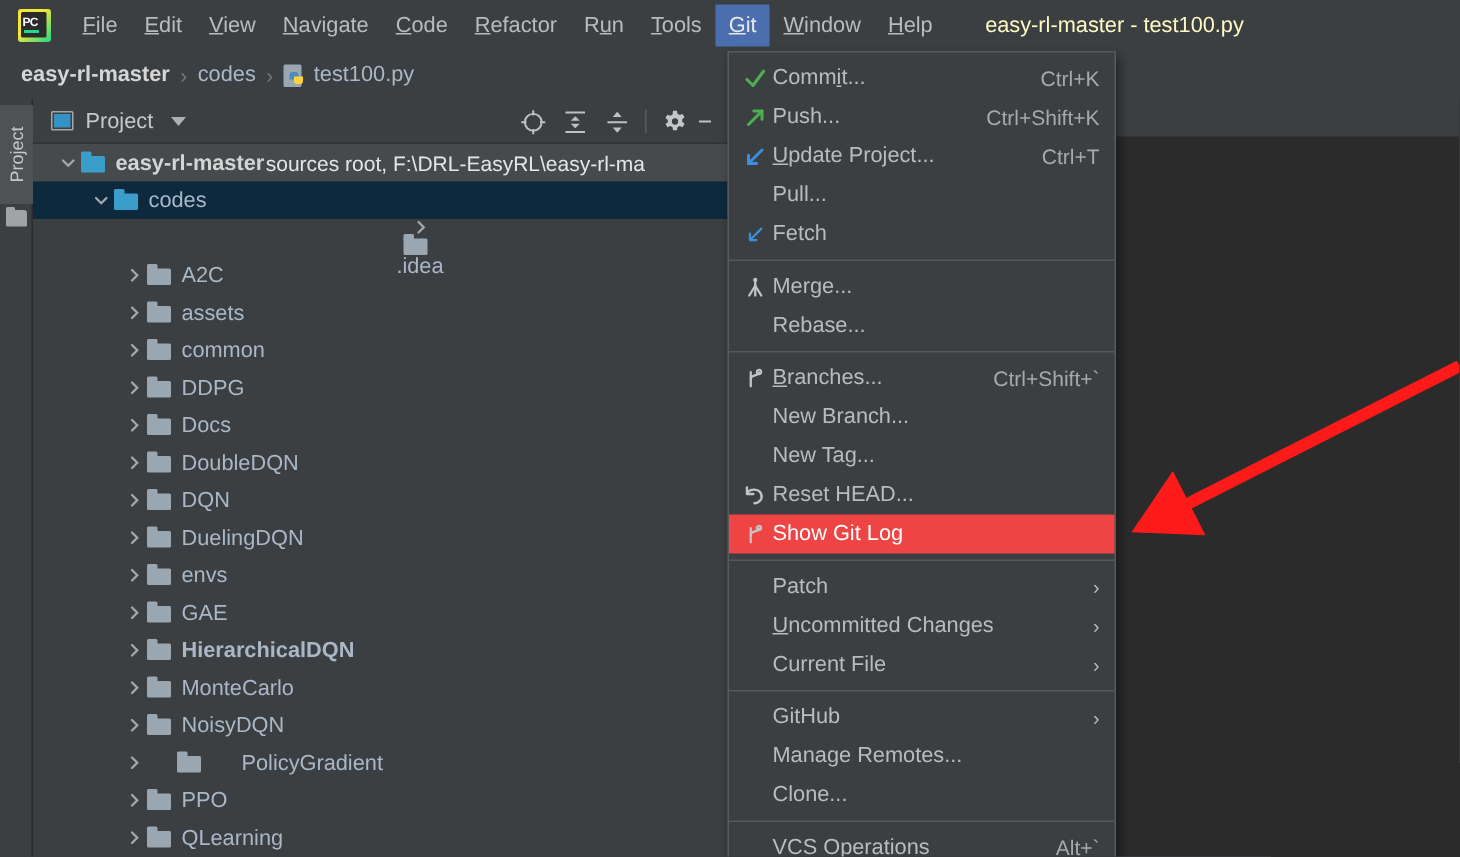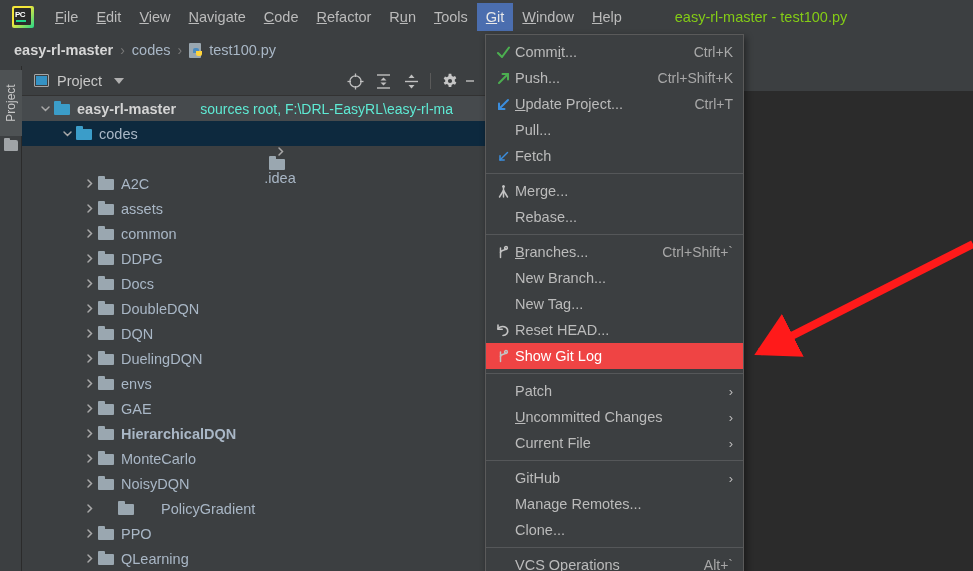--- a/index.html
+++ b/index.html
@@ -41,21 +41,21 @@
     position: absolute; left: 4px; top: 14px; width: 10px; height: 2px;
     background: #21d789;
   }
   .menu-item {
     color: #bbbbbb; font-size: 14.5px; padding: 5px 9px;
     line-height: 18px; white-space: nowrap; cursor: default;
   }
   .menu-item .mn { text-decoration: underline; }
   .menu-item.active { background: #4b6eaf; color: #e8e8e8; }
   .win-title {
-    color: #84cc16; font-size: 14.5px; margin-left: 44px; white-space: nowrap;
+    color: #fef9c3; font-size: 14.5px; margin-left: 26px; white-space: nowrap;
   }
 
   
   .navbar {
     position: absolute; left: 0; top: 34px; width: 973px; height: 32px;
     background: #3c3f41; display: flex; align-items: center;
     padding-left: 14px;
   }
   .crumb { color: #a9b7c6; font-size: 14.5px; white-space: nowrap; }
   .crumb.bold { color: #d6d6d6; font-weight: bold; }
@@ -157,21 +157,21 @@
     position: absolute; left: 0; top: 2px; width: 16px; height: 11px;
     background: #9aa7b0; border-radius: 0 1px 1px 1px;
   }
   .fold i:before {
     content: ""; position: absolute; left: 0; top: -3px;
     width: 7px; height: 4px; background: #9aa7b0; border-radius: 1px 1px 0 0;
   }
   .fold.blue i, .fold.blue i:before { background: #3b9dc9; }
   .tlabel { color: #a9b7c6; font-size: 14.5px; }
   .tlabel.bold { font-weight: bold; color: #d4d4d4; }
-  .tmeta { color: #5eead4; font-size: 14px; margin-left: 24px; }
+  .tmeta { color: #e5e5e5; font-size: 14px; margin-left: 1px; }
 
   
   .editor {
     position: absolute; left: 487px; top: 0; width: 486px; height: 505px;
     background: #2b2b2b;
   }
   .ed-tabstrip {
     position: absolute; left: 0; top: 0; width: 486px; height: 26px;
     background: #3c3f41; border-bottom: 1px solid #2b2b2b;
   }

